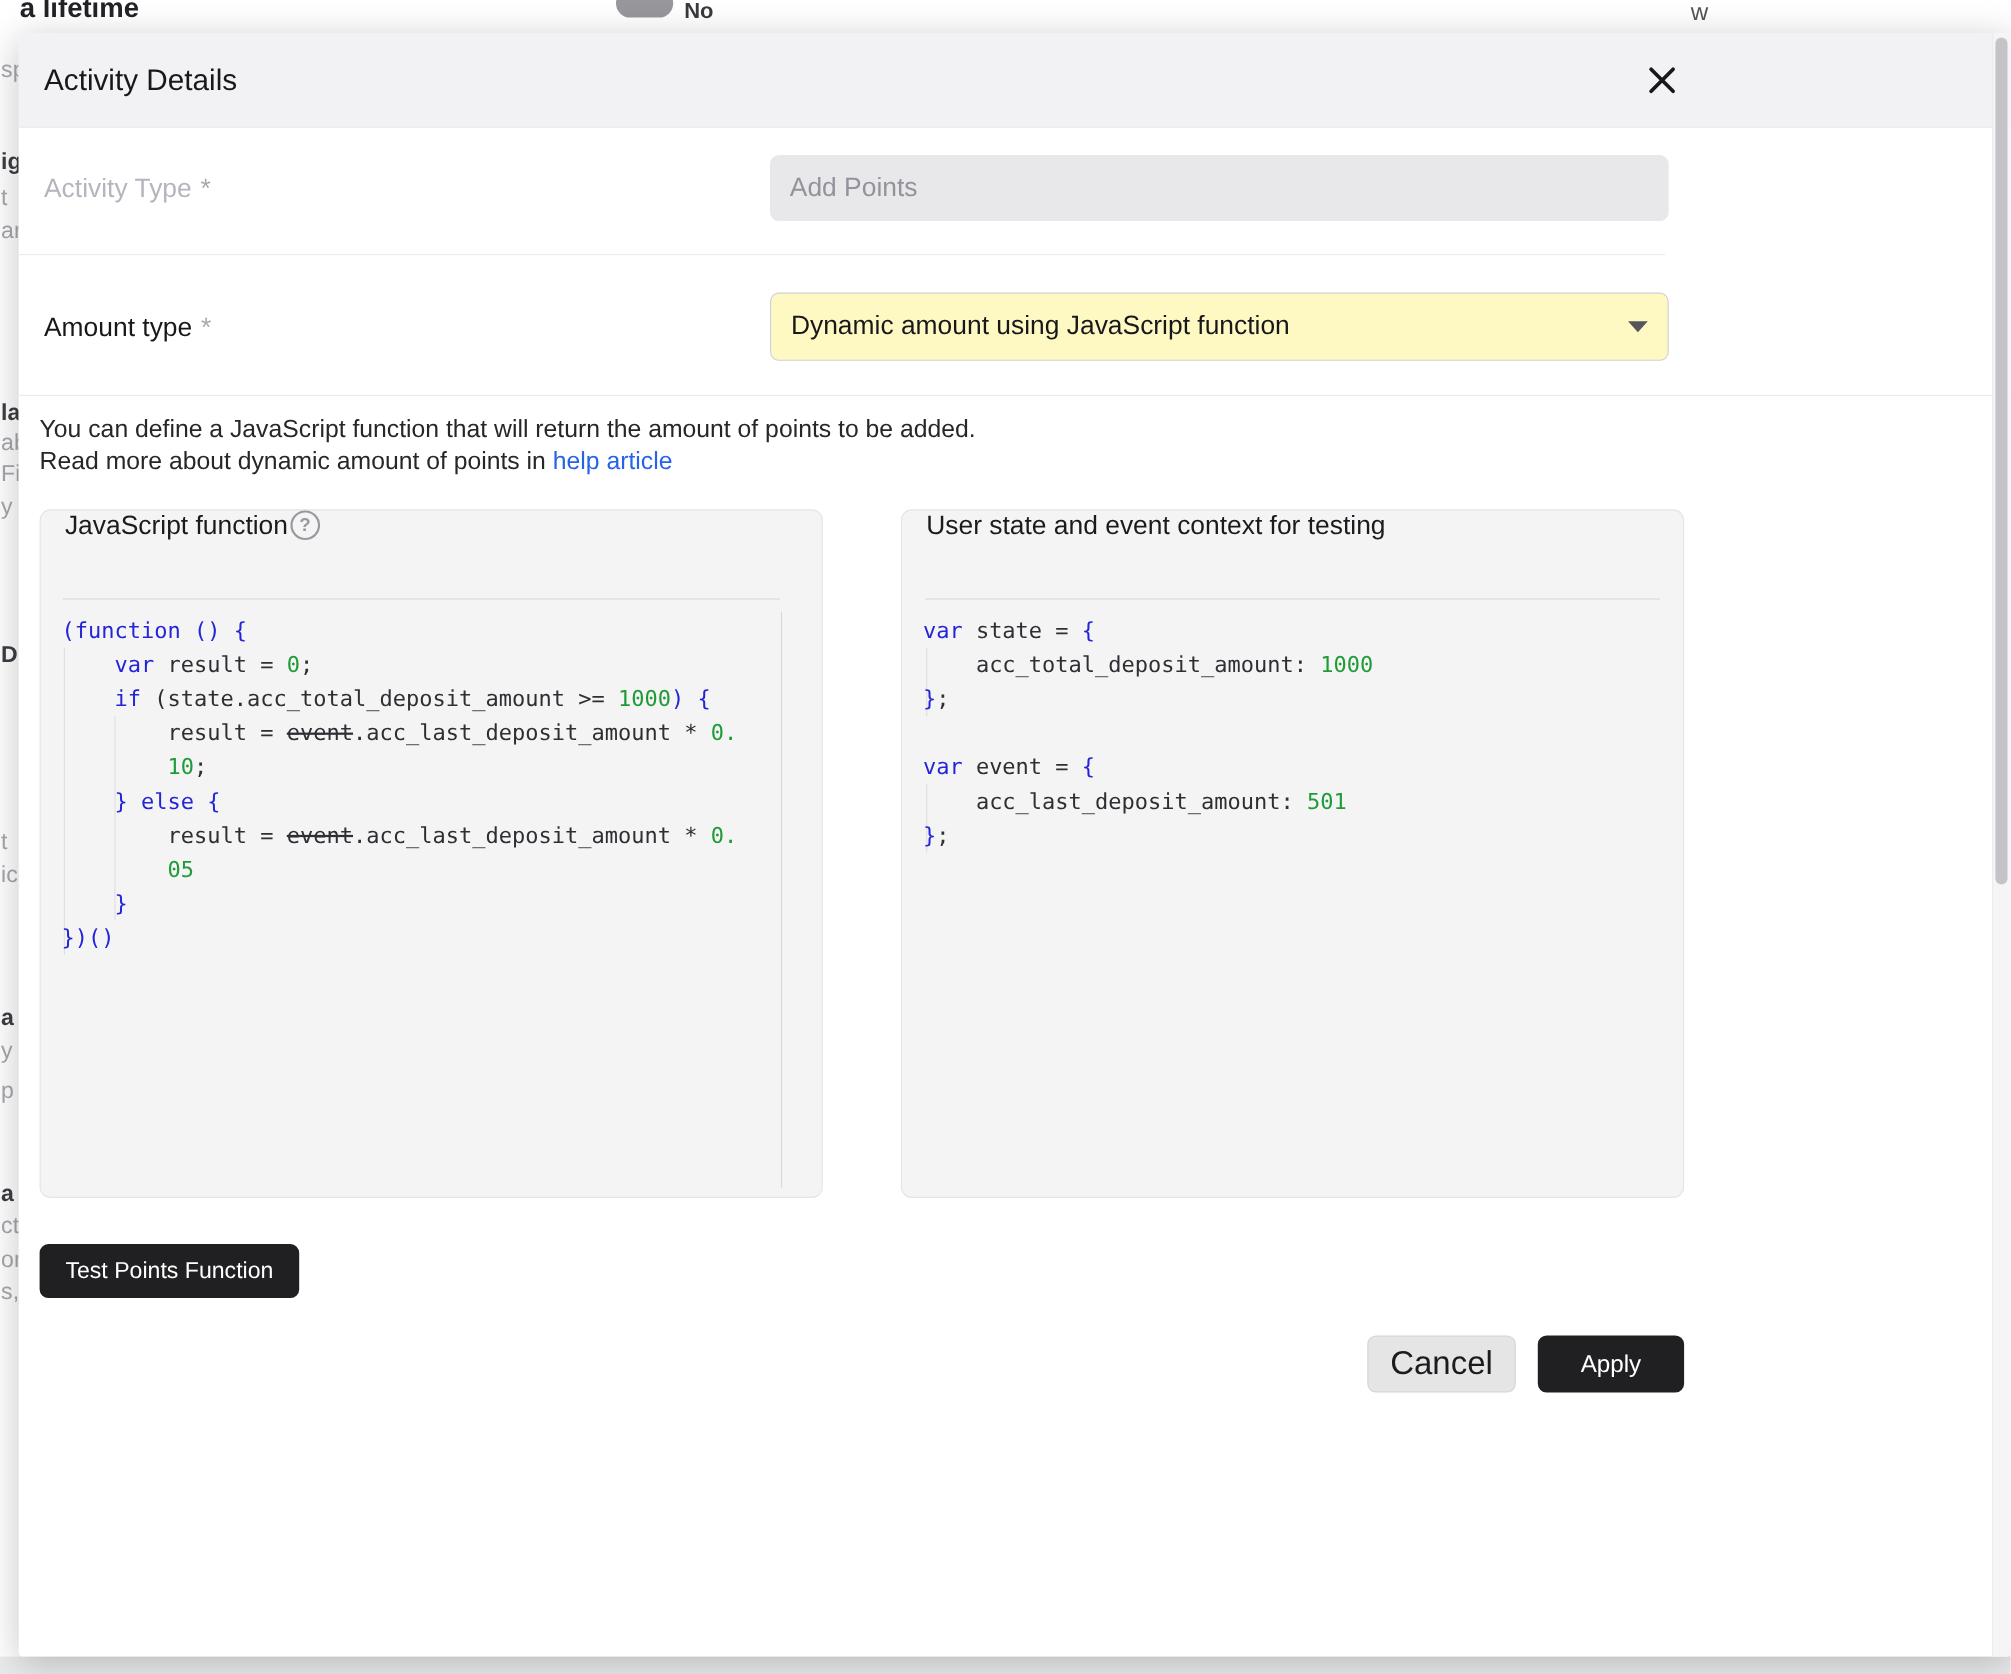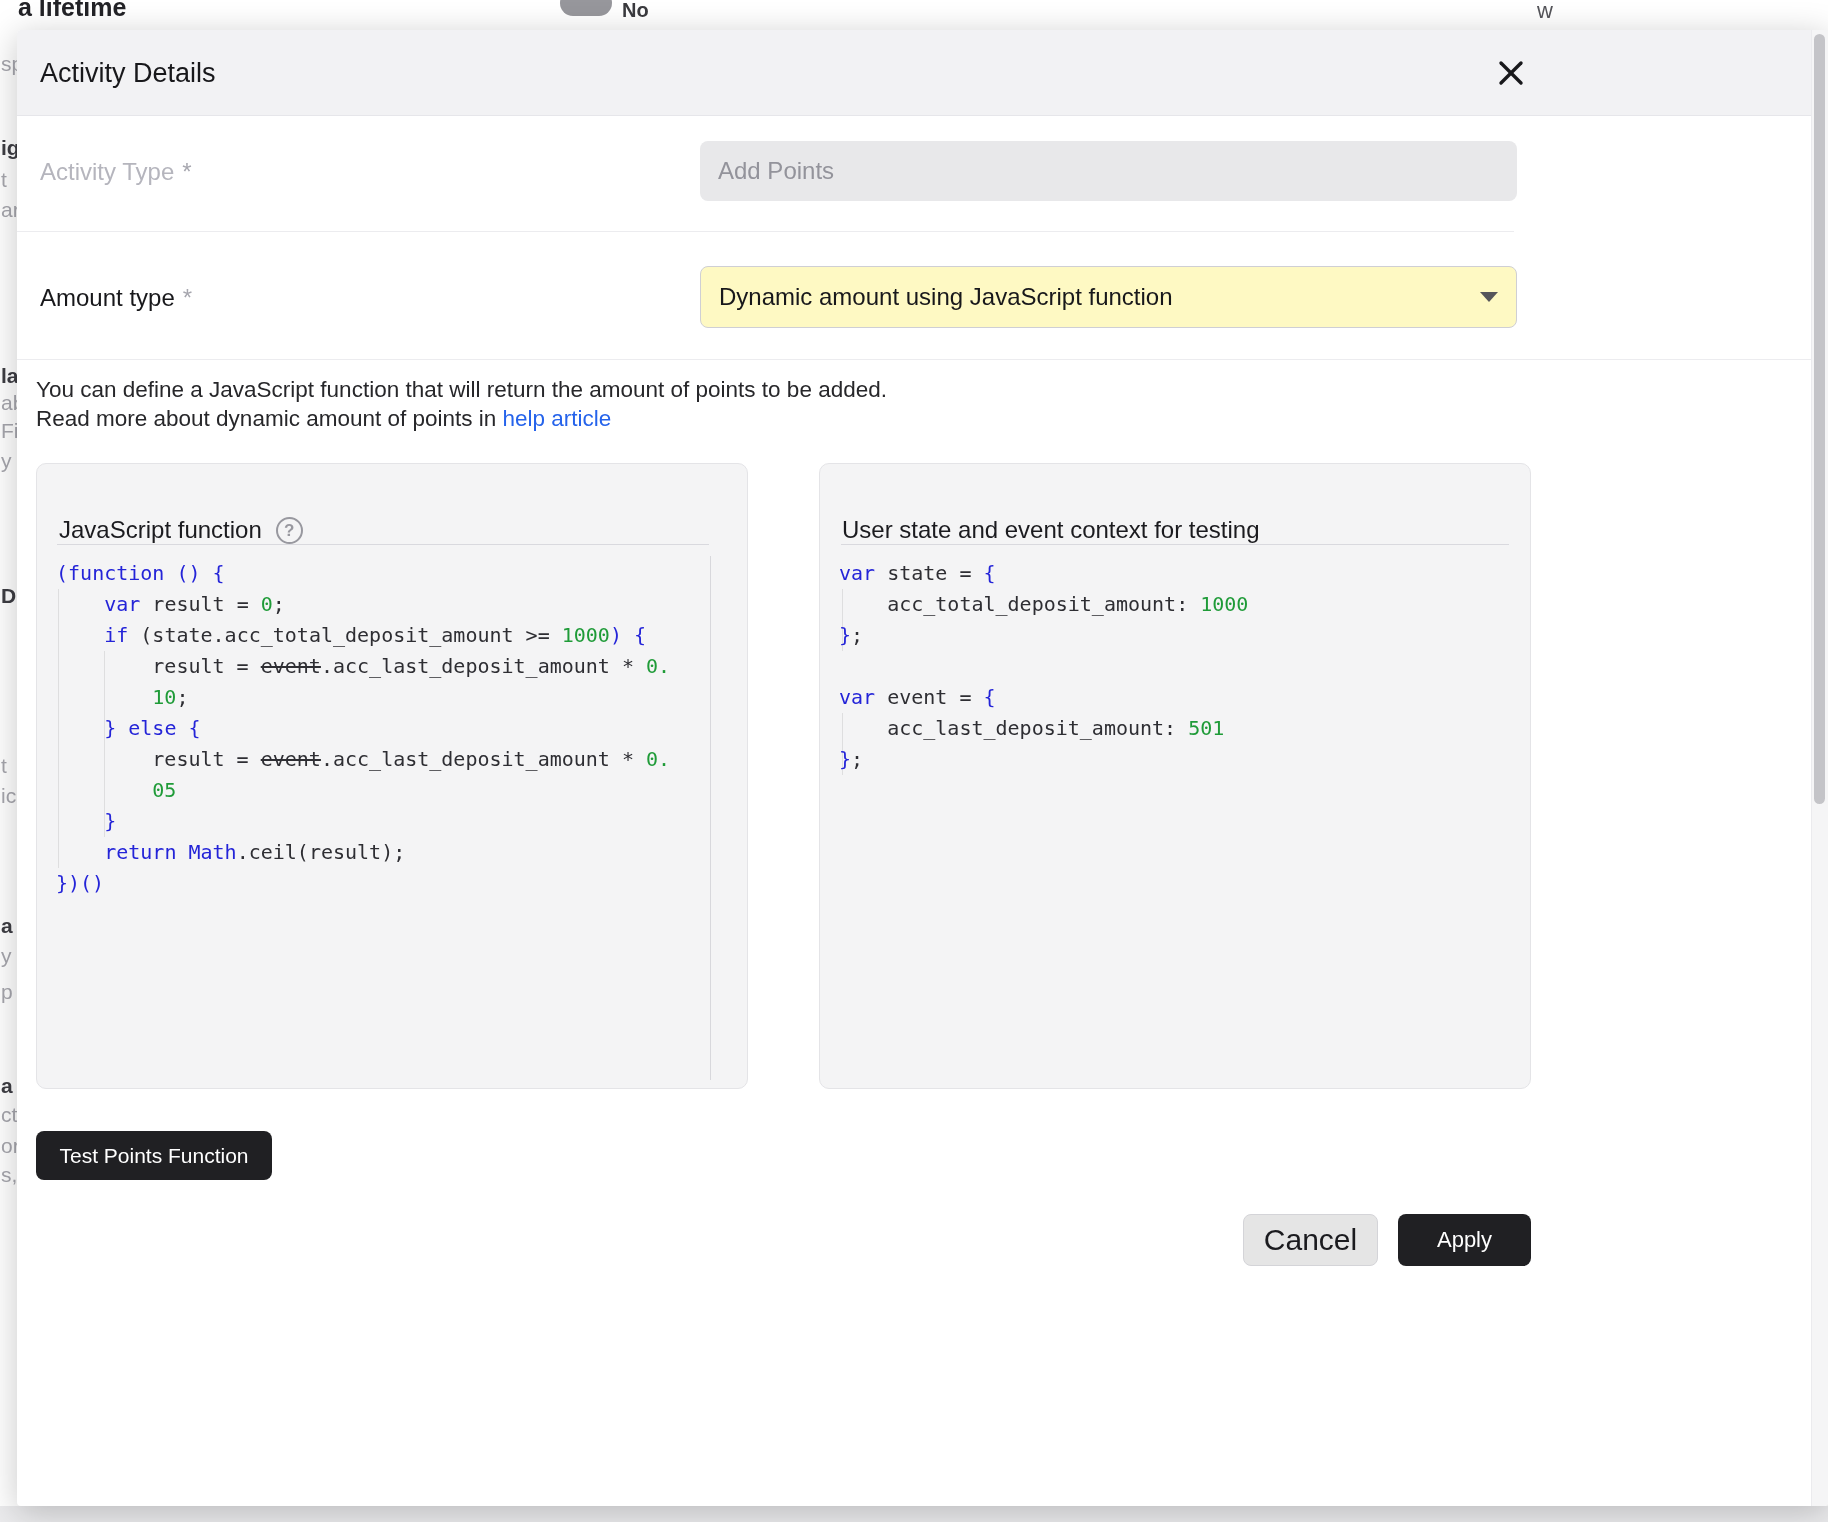--- a/index.html
+++ b/index.html
@@ -54,21 +54,21 @@
 
   .desc { left:19px; top:345px; font-size:22.5px; line-height:29px; color:#27272a; }
   .desc a, .desc .link { color:#2563eb; text-decoration:none; cursor:pointer; }
 
   .panel {
     top:433px; width:712px; height:626px;
     background:#f4f4f5; border:1px solid #e4e4e7; border-radius:10px;
   }
   .panel-left { left:19px; }
   .panel-right { left:802px; }
-  .panel-head { left:0; top:0; width:100%; height:80px; display:flex; align-items:flex-end; gap:14px; padding:0 22px; }
+  .panel-head { left:0; top:0; width:100%; height:80px; display:flex; align-items:flex-start; gap:2px; padding:0 22px; }
   .panel-title { font-size:24px; font-weight:500; color:#1b1b1f; }
   .panel-divider { position:absolute; top:80px; height:1px; background:#d9d9de; }
   .pd-left { left:20px; right:38px; }
   .pd-right { left:21px; right:21px; }
   .help-icon {
     width:27px; height:27px; border:2px solid #98989f; border-radius:50%;
     color:#98989f; font-size:17px; font-weight:700;
     display:flex; align-items:center; justify-content:center; cursor:pointer;
   }
 
@@ -171,21 +171,20 @@
     <div class="code-area">
         <div class="code-line"><span class="tok-p">(</span><span class="tok-k">function</span><span class="tok-p"> () {</span></div>
         <div class="code-line"><span class="tok-t">    </span><span class="tok-k">var</span><span class="tok-t"> result = </span><span class="tok-n">0</span><span class="tok-t">;</span></div>
         <div class="code-line"><span class="tok-t">    </span><span class="tok-k">if</span><span class="tok-t"> (state.acc_total_deposit_amount &gt;= </span><span class="tok-n">1000</span><span class="tok-p">) {</span></div>
         <div class="code-line"><span class="tok-t">        result = </span><span class="tok-x">event</span><span class="tok-t">.acc_last_deposit_amount * </span><span class="tok-n">0.</span></div>
         <div class="code-line"><span class="tok-t">        </span><span class="tok-n">10</span><span class="tok-t">;</span></div>
         <div class="code-line"><span class="tok-t">    </span><span class="tok-p">} </span><span class="tok-k">else</span><span class="tok-p"> {</span></div>
         <div class="code-line"><span class="tok-t">        result = </span><span class="tok-x">event</span><span class="tok-t">.acc_last_deposit_amount * </span><span class="tok-n">0.</span></div>
         <div class="code-line"><span class="tok-t">        </span><span class="tok-n">05</span></div>
         <div class="code-line"><span class="tok-t">    </span><span class="tok-p">}</span></div>
-        <div class="code-line"><span class="tok-t">    </span><span class="tok-k">return</span><span class="tok-t"> </span><span class="tok-k">Math</span><span class="tok-t">.ceil(result);</span></div>
         <div class="code-line"><span class="tok-p">})()</span></div>
       </div>
   </div>
 
   <div class="abs panel panel-right">
     <div class="abs panel-head">
       <span class="panel-title">User state and event context for testing</span>
     </div>
     <div class="panel-divider pd-right"></div>
     <div class="guide" style="left:22px; top:125px; height:62px;"></div>

